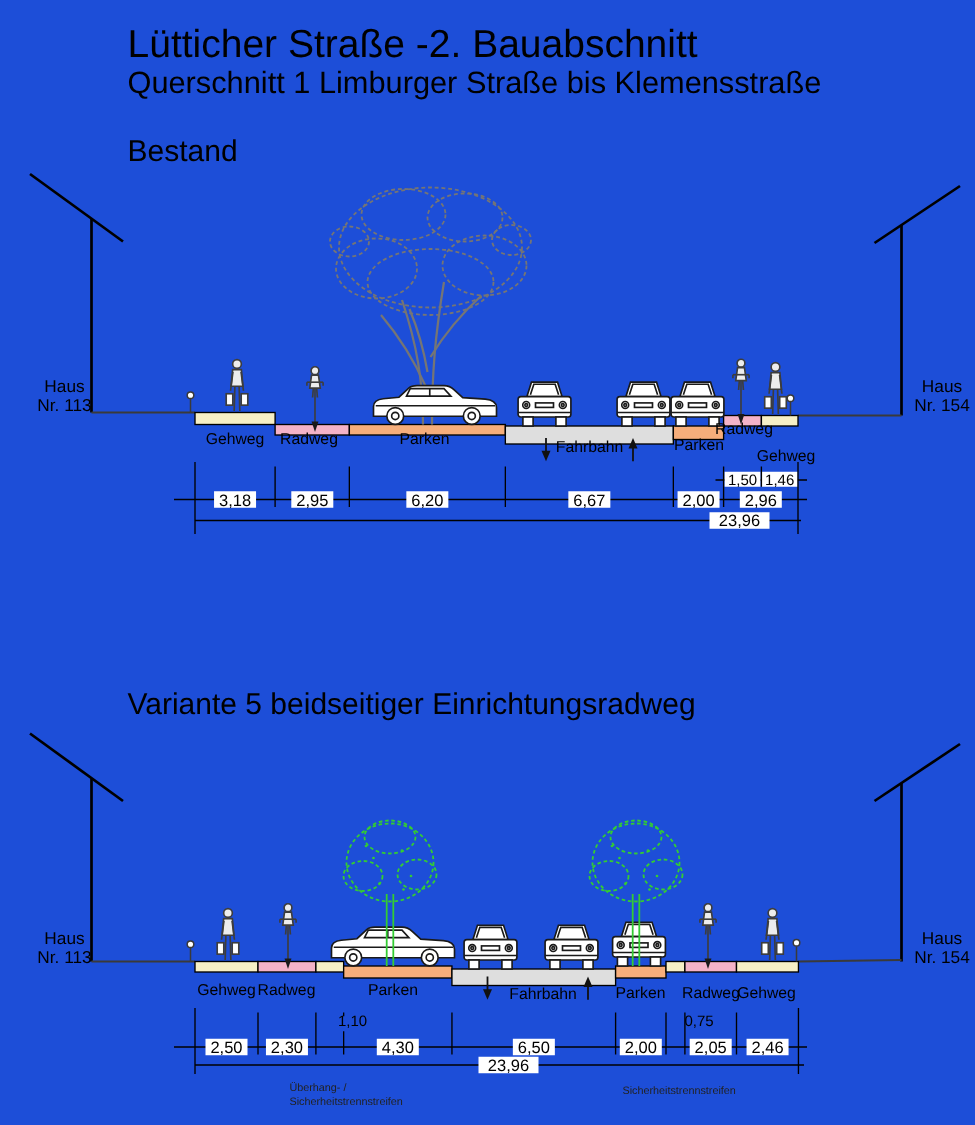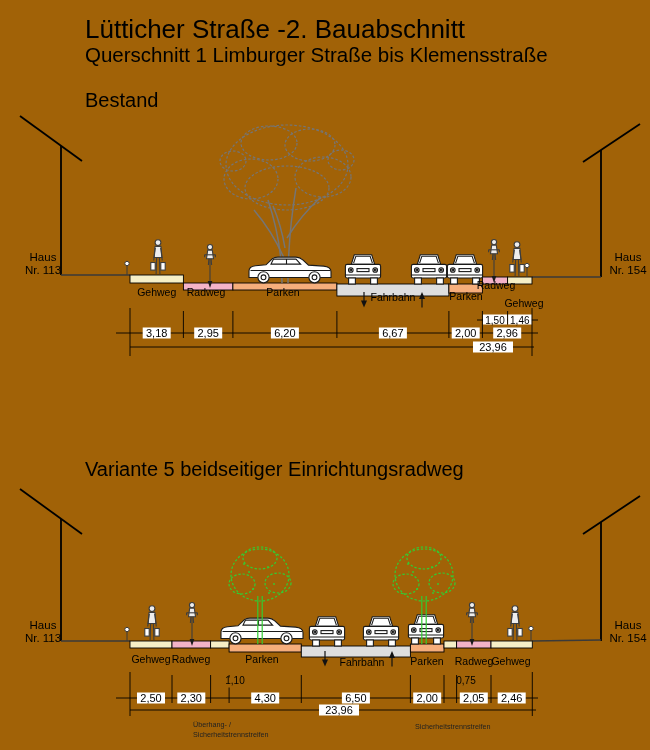--- a/index.html
+++ b/index.html
@@ -1,16 +1,16 @@
 <!DOCTYPE html>
 <html><head>
 <meta charset="utf-8">
 <style>
   html,body{margin:0;padding:0;background:#fff;}
-  .page{position:relative;width:650px;height:750px;background:#a16207;overflow:hidden;
+  .page{position:relative;width:650px;height:750px;background:#1d4ed8;overflow:hidden;
         font-family:"Liberation Sans", sans-serif;}
   svg{position:absolute;left:0;top:0;}
   text{fill:#000;font-family:"Liberation Sans", sans-serif;}
   .t-title{font-size:26px;}
   .t-sub{font-size:20.5px;}
   .t-sec{font-size:20px;}
   .t-lab{font-size:10.5px;}
   .t-dim{font-size:11px;}
   .t-dim-s{font-size:10px;}
   .t-house{font-size:11.5px;}

